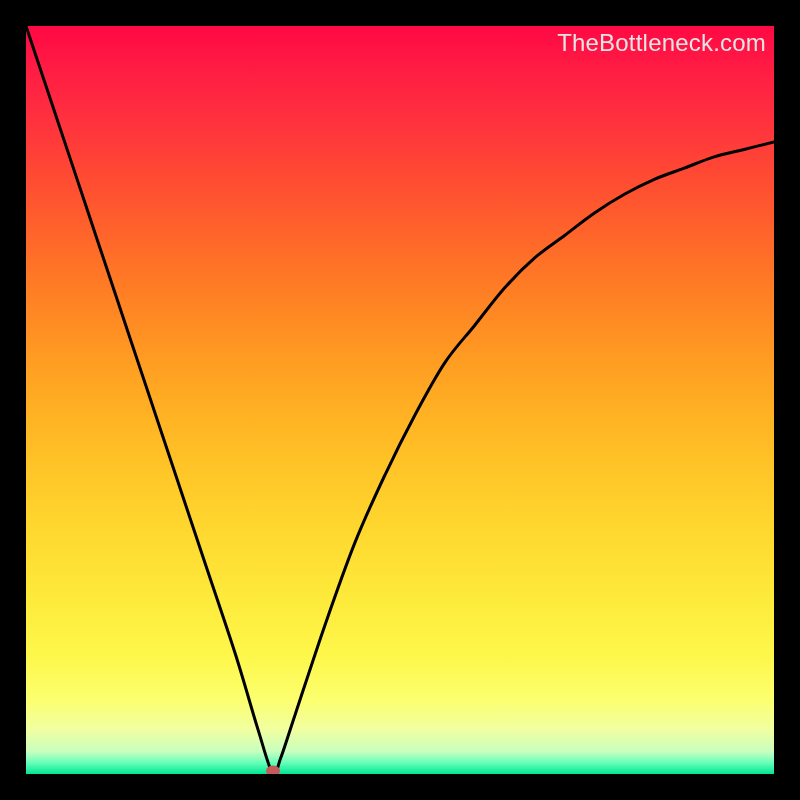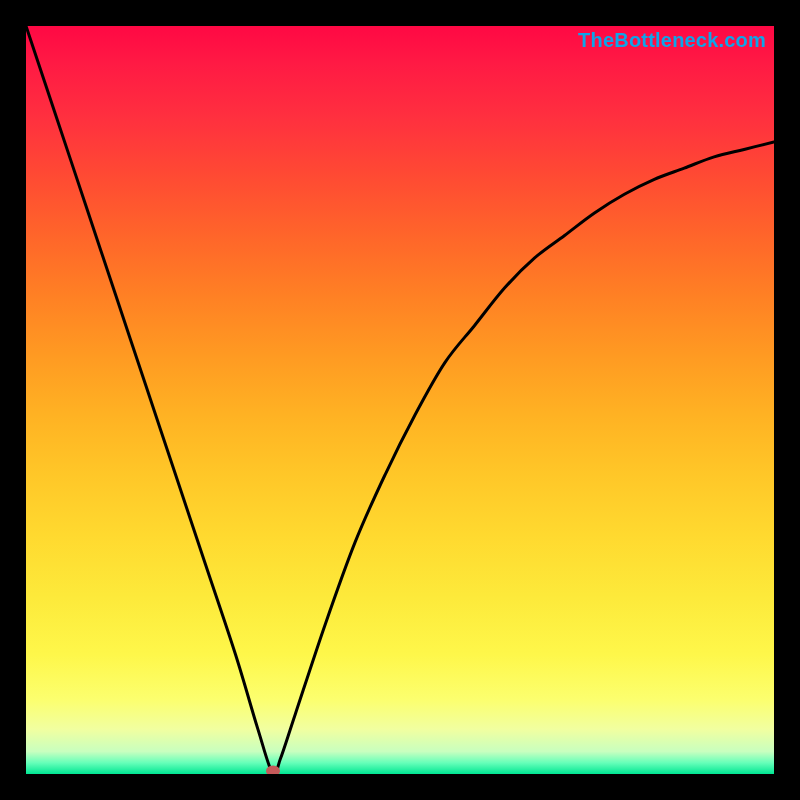--- a/index.html
+++ b/index.html
@@ -39,23 +39,23 @@
       #c8ffbf 97%,
       #66ffb9 98.5%,
       #00e693 100%
     );
   }
   .watermark {
     position: absolute;
     top: 3px;
     right: 8px;
     font-family: Arial, Helvetica, sans-serif;
-    font-size: 20px;
-    font-weight: bold;
-    color: #0ea5e9;
+    font-size: 24px;
+    font-weight: normal;
+    color: #e5e5e5;
     letter-spacing: 0.2px;
     user-select: none;
   }
   .curve-svg {
     position: absolute;
     inset: 0;
   }
   .marker {
     position: absolute;
     width: 14px;

